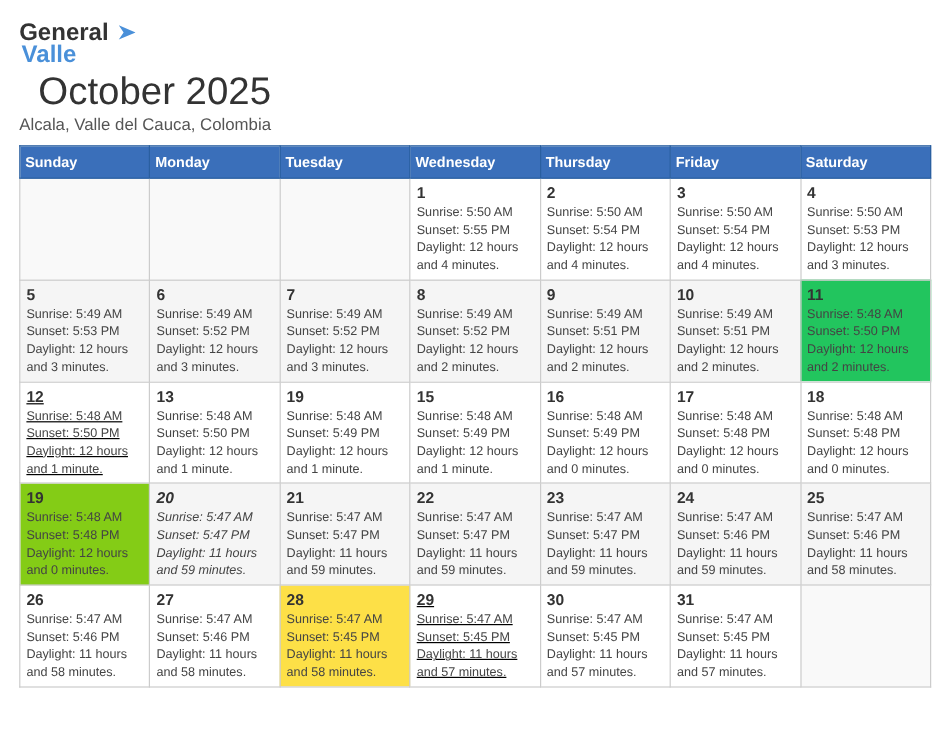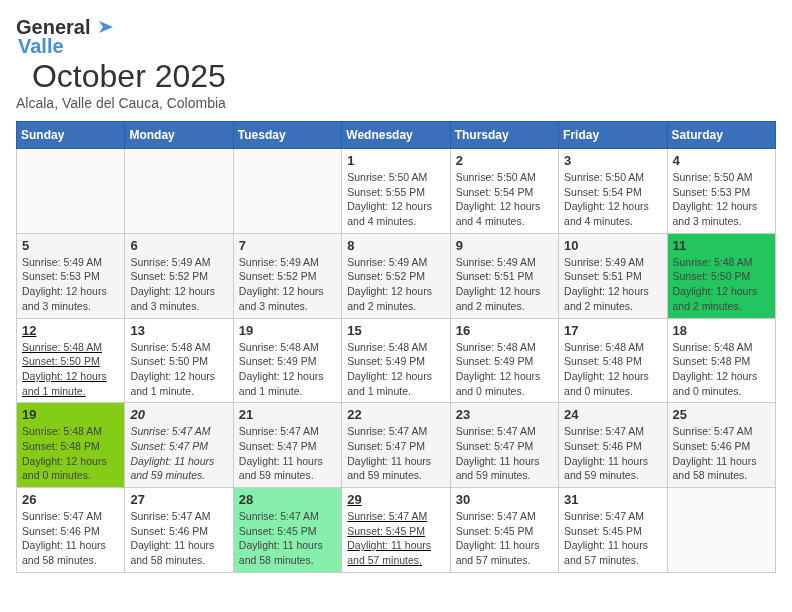--- a/index.html
+++ b/index.html
@@ -307,21 +307,21 @@
 Daylight: 11 hours
 and 58 minutes.</div>
         </td>
         <td style="background: rgb(255, 255, 255);">
           <span class="day-num">27</span>
           <div class="day-info" style="white-space: pre-line;">Sunrise: 5:47 AM
 Sunset: 5:46 PM
 Daylight: 11 hours
 and 58 minutes.</div>
         </td>
-        <td style="background: #86efac;">
+        <td style="background: #fde047;">
           <span class="day-num">28</span>
           <div class="day-info" style="white-space: pre-line;">Sunrise: 5:47 AM
 Sunset: 5:45 PM
 Daylight: 11 hours
 and 58 minutes.</div>
         </td>
         <td style="background: rgb(255, 255, 255); text-decoration: underline;">
           <span class="day-num">29</span>
           <div class="day-info" style="white-space: pre-line;">Sunrise: 5:47 AM
 Sunset: 5:45 PM

